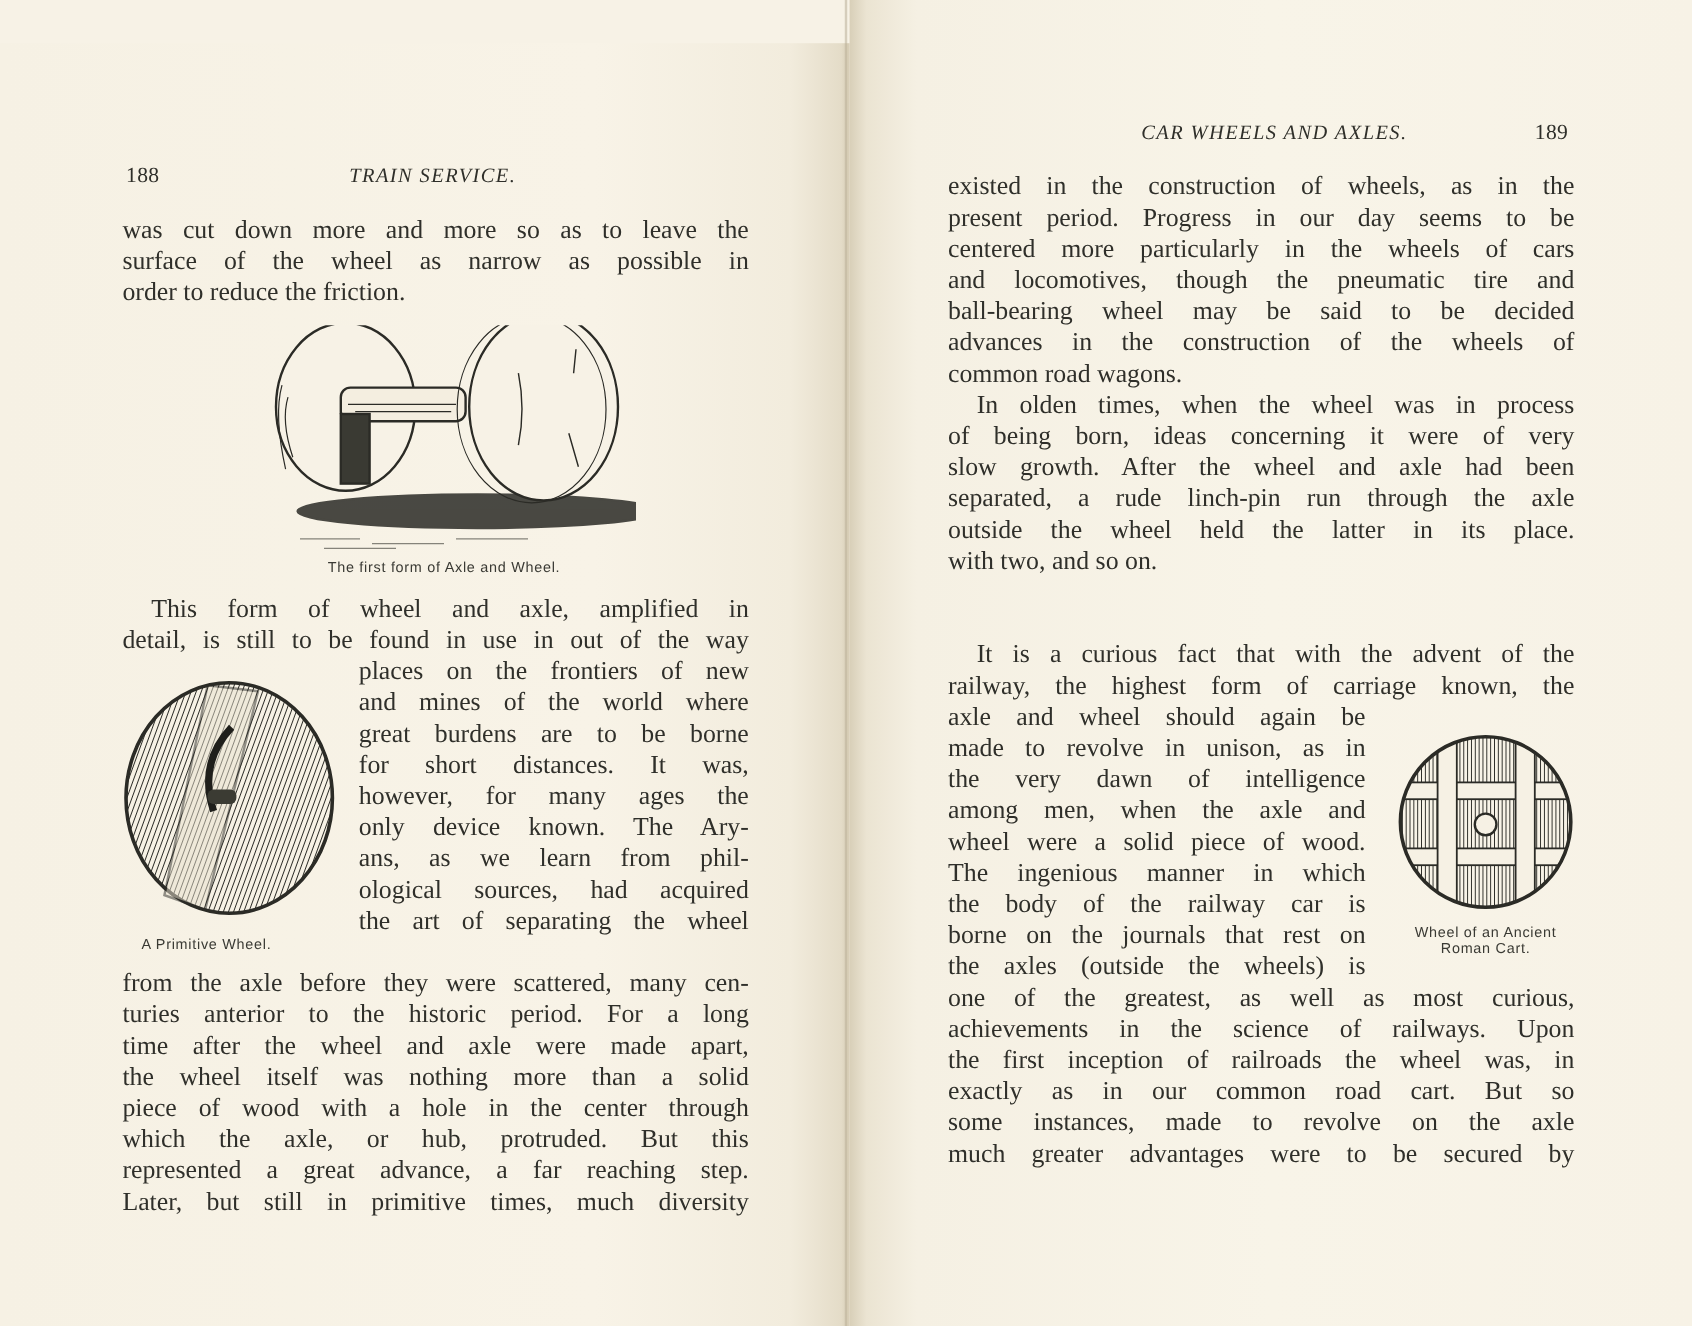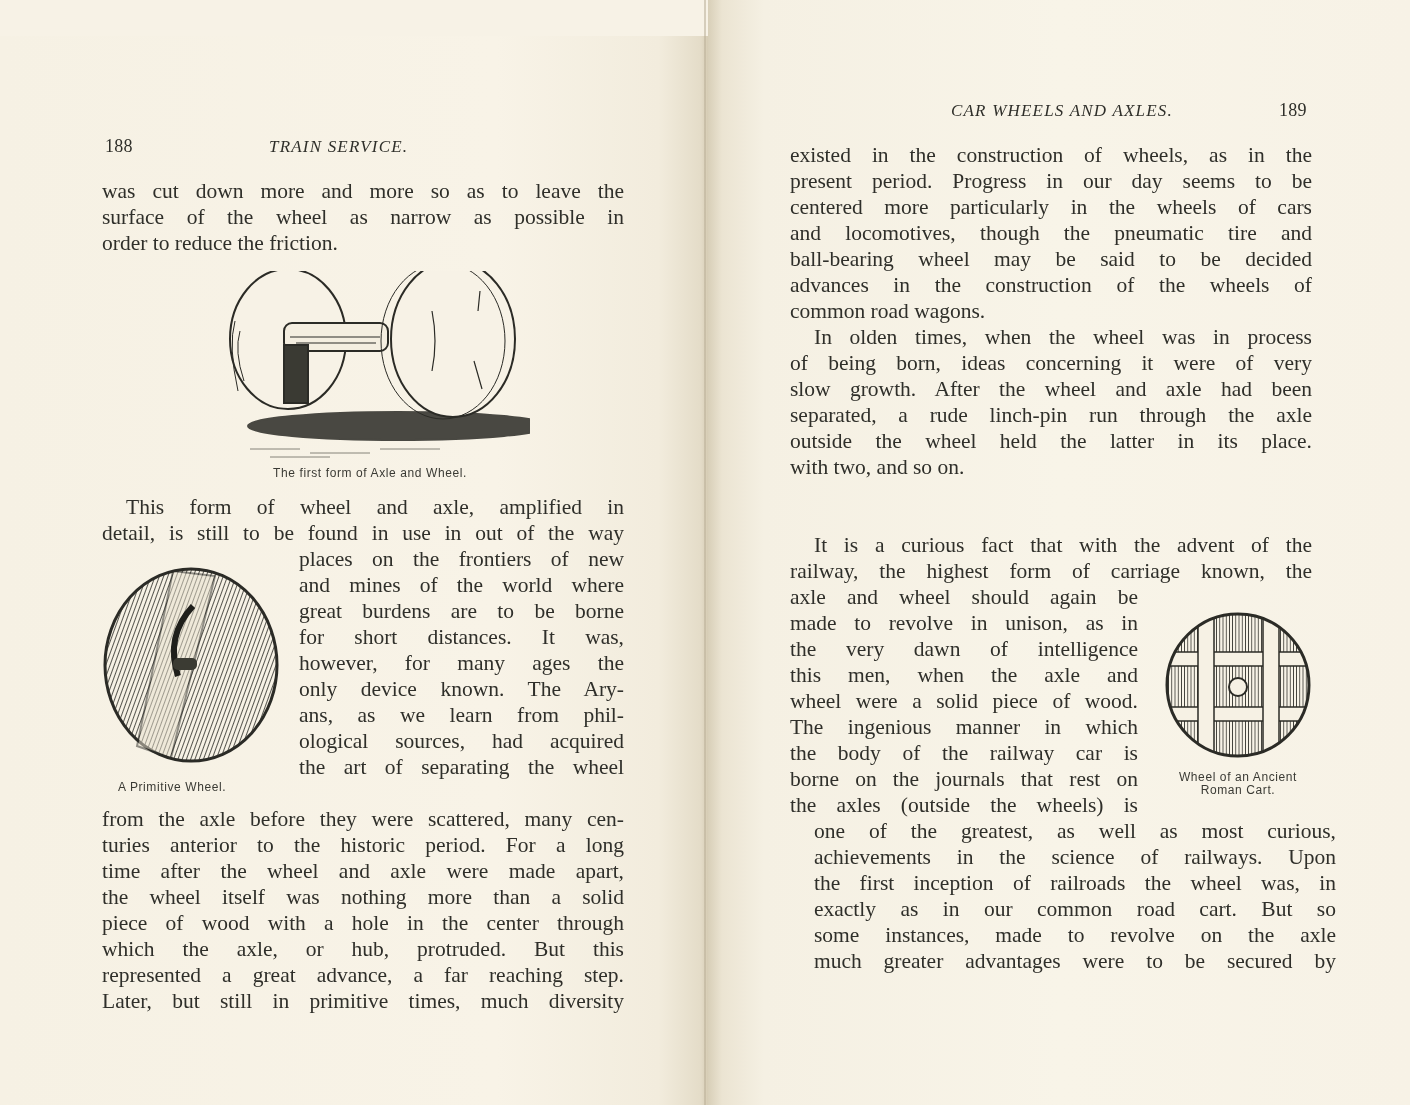--- a/index.html
+++ b/index.html
@@ -36,21 +36,21 @@
   .fig { position:absolute; }
 </style>
 </head>
 <body>
 
 <div class="spread">
 
   <div class="page page-left">
     <div class="running-head" style="left:105px;width:530px;">
       <span class="folio" style="position:absolute;left:0;top:0;">188</span>
-      <span class="rh-title" style="position:absolute;left:164px;top:1px;">TRAIN SERVICE.</span>
+      <span class="rh-title" style="position:absolute;left:186px;top:1px;">TRAIN SERVICE.</span>
     </div>
 
     <div class="text" style="left:102px;top:142px;width:522px;">
       <span class="line">was cut down more and more so as to leave the</span>
       <span class="line">surface of the wheel as narrow as possible in</span>
       <span class="line last">order to reduce the friction.</span>
     </div>
 
     <svg class="fig" style="left:210px;top:235px;" width="320" height="190" viewBox="0 0 320 190">
       <g fill="none" stroke="#2b2b26" stroke-width="2">
@@ -140,21 +140,21 @@
 
     <div class="text" style="left:82px;top:532px;width:522px;">
       <span class="line indent">It is a curious fact that with the advent of the</span>
       <span class="line">railway, the highest form of carriage known, the</span>
     </div>
 
     <div class="text" style="left:82px;top:584px;width:348px;">
       <span class="line">axle and wheel should again be</span>
       <span class="line">made to revolve in unison, as in</span>
       <span class="line">the very dawn of intelligence</span>
-      <span class="line">this men, when the axle and</span>
+      <span class="line">among men, when the axle and</span>
       <span class="line">wheel were a solid piece of wood.</span>
       <span class="line">The ingenious manner in which</span>
       <span class="line">the body of the railway car is</span>
       <span class="line">borne on the journals that rest on</span>
       <span class="line">the axles (outside the wheels) is</span>
     </div>
 
     <svg class="fig" style="left:457px;top:612px;" width="146" height="146" viewBox="0 0 146 146">
       <defs>
         <pattern id="vhatch" width="3.2" height="4" patternUnits="userSpaceOnUse">
@@ -172,21 +172,21 @@
         <rect x="98" y="-2" width="16" height="150"></rect>
       </g>
       <circle cx="73" cy="75" r="9" fill="#f6f1e4" stroke="#2b2b26" stroke-width="2"></circle>
       <circle cx="73" cy="73" r="71" fill="none" stroke="#2b2b26" stroke-width="3"></circle>
     </svg>
     <div class="caption" style="left:452px;top:771px;width:156px;line-height:13px;">
       <div>Wheel of an Ancient</div>
       <div>Roman Cart.</div>
     </div>
 
-    <div class="text" style="left:82px;top:818px;width:522px;margin-left:24px;">
+    <div class="text" style="left:82px;top:818px;width:522px;">
       <span class="line">one of the greatest, as well as most curious,</span>
       <span class="line">achievements in the science of railways. Upon</span>
       <span class="line">the first inception of railroads the wheel was, in</span>
       <span class="line">exactly as in our common road cart. But so</span>
       <span class="line">some instances, made to revolve on the axle</span>
       <span class="line">much greater advantages were to be secured by</span>
     </div>
   </div>
 
   <div class="gutter-line"></div>

